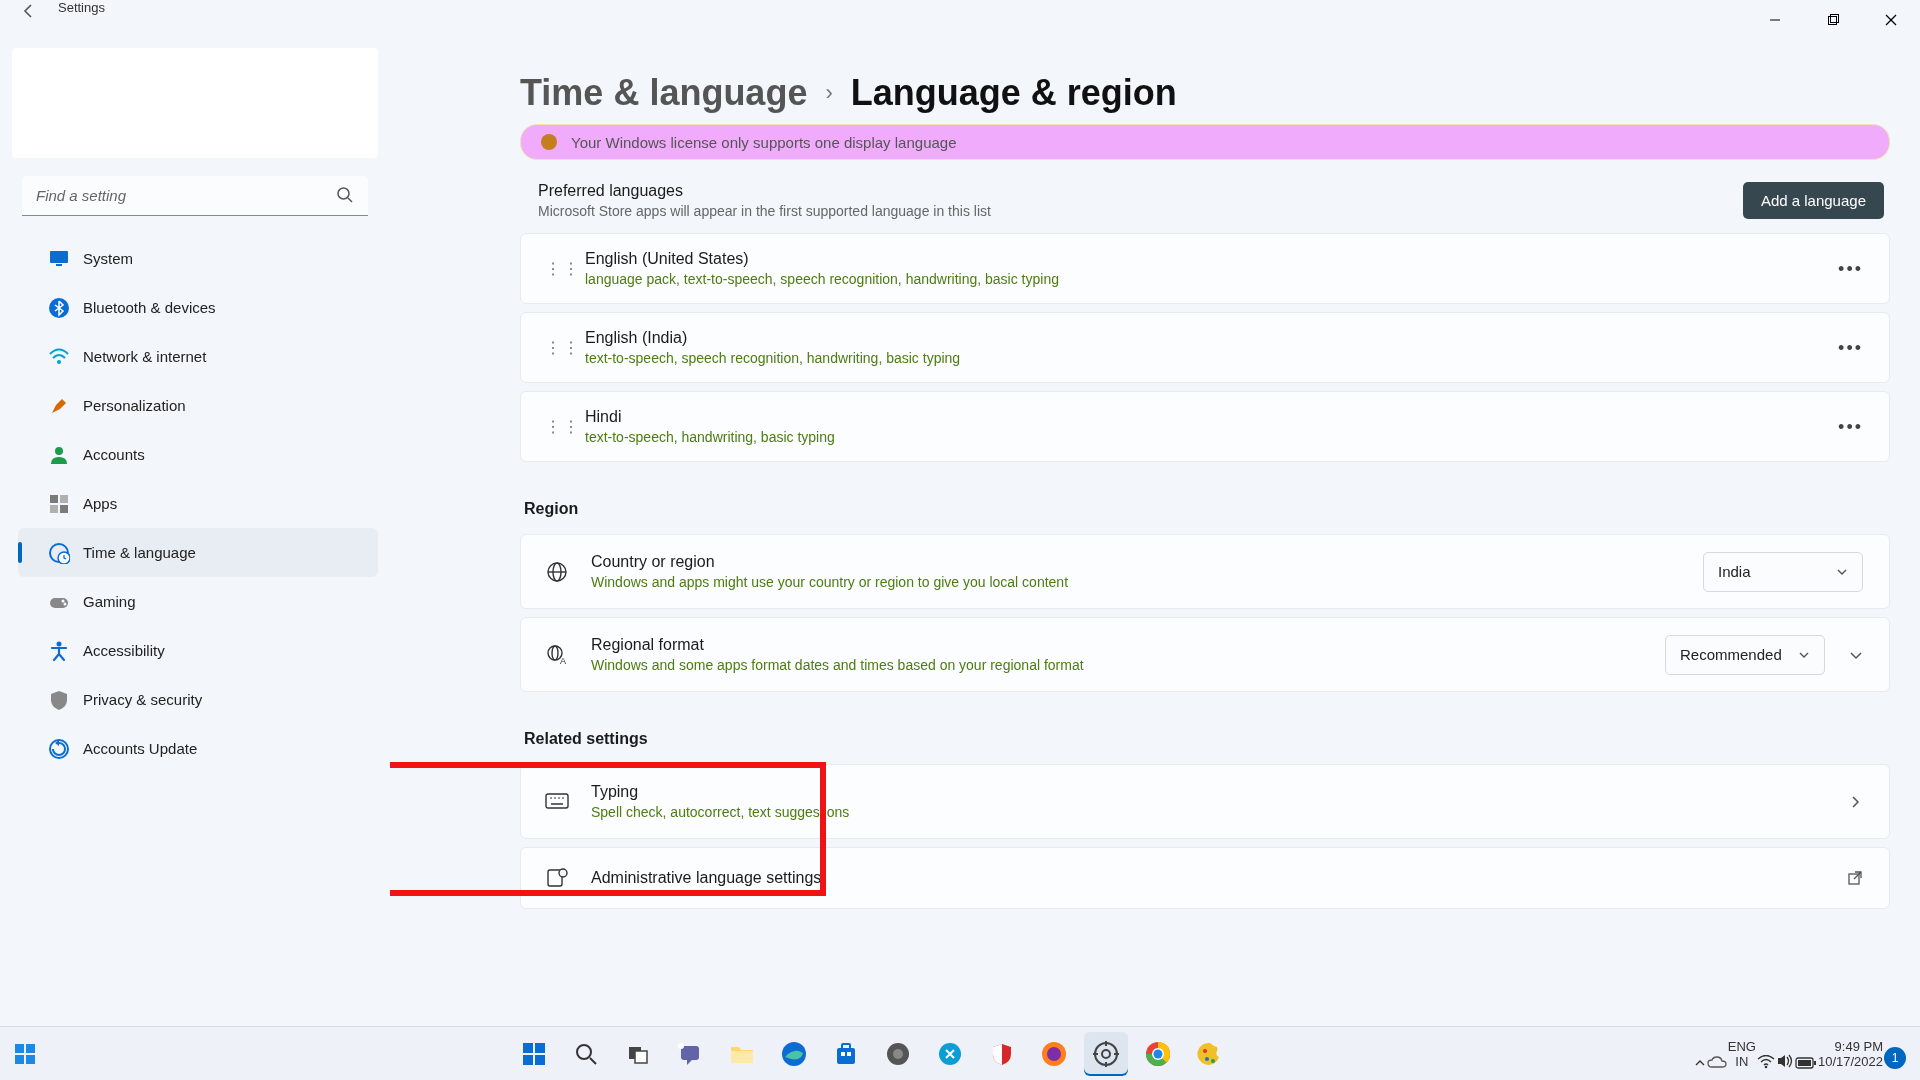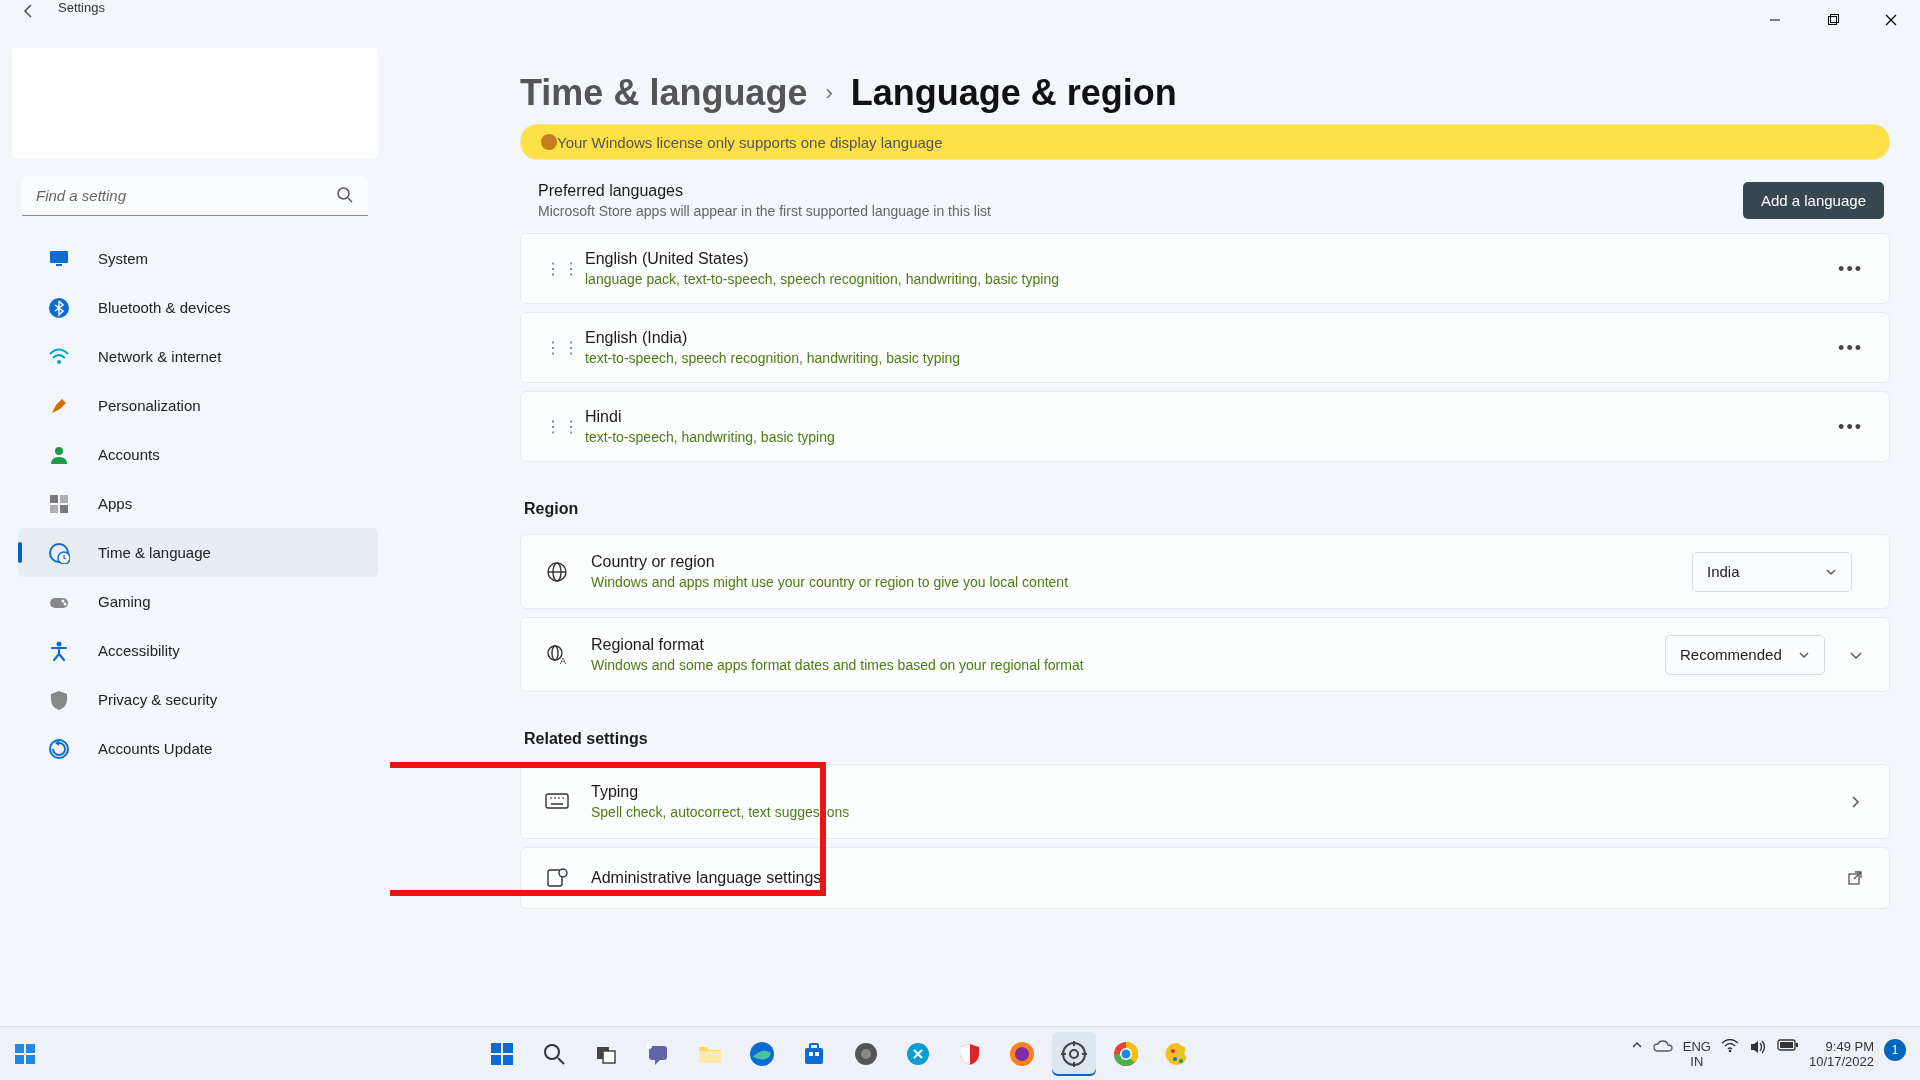--- a/index.html
+++ b/index.html
@@ -14,33 +14,33 @@
 
 
 .sidebar { position:absolute; left:0; top:48px; width:390px; bottom:54px; padding-top:0; }
 .user-card { margin:0 12px 18px 12px; height:110px; background:#fff; border-radius:4px; }
 .search-wrap { margin:0 22px 18px 22px; position:relative; }
 .search-input { width:100%; height:40px; border:none; border-bottom:1.5px solid #8a8a8a; border-radius:5px 5px 0 0; background:#fbfcfe; padding:0 40px 0 14px; font-size:15px; color:#c2410c;font-style:italic; }
 .search-input::placeholder { color:#666; }
 .search-icon { position:absolute; right:14px; top:10px; color:#555; }
 
 .nav { margin-top:8px; }
-.nav-item { height:49px; display:flex; align-items:center; padding-left:30px; gap:28px; font-size:15px; color:#222; border-radius:6px; margin:0 12px 0 18px; cursor:pointer; position:relative; }
+.nav-item { height:49px; display:flex; align-items:center; padding-left:30px; gap:13px; font-size:15px; color:#222; border-radius:6px; margin:0 12px 0 18px; cursor:pointer; position:relative; }
 .nav-item.active { background:#e8edf3; }
 .nav-item.active::before { content:""; position:absolute; left:0; top:14px; bottom:14px; width:3.5px; background:#0067c0; border-radius:3px; }
 .nav-ico { width:22px; height:22px; display:flex; align-items:center; justify-content:center; }
 
 
 .content { position:absolute; left:390px; right:0; top:48px; bottom:54px; padding:24px 30px 0 130px; overflow:hidden; }
 .breadcrumb { display:flex; align-items:center; gap:18px; margin-bottom:22px; }
 .crumb-parent { font-size:36px; font-weight:600; color:#555; cursor:pointer; }
 .crumb-sep { font-size:22px; color:#777; }
 .crumb-curr { font-size:36px; font-weight:600; color:#111; }
 
-.banner { background:#fde047; border:1px solid #f0e4b0; border-radius:17px; height:36px; display:flex; align-items:center; padding:0 20px; color:#555; font-size:15px; margin-bottom:20px; overflow:hidden; margin-top:-12px; }
+.banner { background:#f0abfc; border:1px solid #f0e4b0; border-radius:17px; height:36px; display:flex; align-items:center; padding:0 20px; gap:14px; color:#555; font-size:15px; margin-bottom:20px; overflow:hidden; margin-top:-12px; }
 .banner-dot { width:16px; height:16px; border-radius:50%; background:#c57e1d; flex:0 0 auto; }
 
 .section-head { display:flex; justify-content:space-between; padding:2px 6px 14px 18px; }
 .section-title { font-size:16px; color:#1b1b1b; font-weight:400; }
 .section-sub { font-size:14px; color:#666; margin-top:3px; }
 .add-btn { background:#37474f; color:#fff; padding:10px 18px; border-radius:5px; font-size:15px; cursor:pointer; border:none; }
 
 .card { background:#fcfdfe; border:1px solid #e7eaef; border-radius:6px; margin-bottom:8px; display:flex; align-items:center; padding:16px 24px; gap:22px; position:relative; }
 .drag { color:#777; font-size:16px; letter-spacing:2px; cursor:grab; width:18px; text-align:center; }
 .lang-title { font-size:16px; color:#1b1b1b; }
@@ -58,21 +58,21 @@
 .open-ext { position:absolute; right:26px; top:50%; transform:translateY(-50%); color:#555; }
 
 .highlight-box { border:6px solid #ef1414; position:absolute; pointer-events:none; }
 
 
 .taskbar { position:absolute; left:0; right:0; bottom:0; height:54px; background:#eef2f8; border-top:1px solid #d7dde6; display:flex; align-items:center; }
 .tb-left { width:50px; display:flex; justify-content:center; }
 .tb-center { flex:1; display:flex; justify-content:center; gap:8px; }
 .tb-ico { width:44px; height:44px; border-radius:6px; display:flex; align-items:center; justify-content:center; cursor:pointer; font-size:20px; }
 .tb-ico.active { background:#dde5ef; box-shadow:inset 0 -2px 0 #0067c0; }
-.tb-right { display:flex; align-items:flex-start; gap:10px; padding-right:14px; color:#333; font-size:13px; }
+.tb-right { display:flex; align-items:flex-end; gap:1px; padding-right:14px; color:#333; font-size:13px; }
 .tb-lang { text-align:center; line-height:15px; }
 .tb-time { text-align:right; line-height:15px; }
 .tb-notif { width:22px; height:22px; border-radius:50%; background:#0067c0; color:#fff; display:flex; align-items:center; justify-content:center; font-size:12px; }
 
 svg { display:block; }
 </style>
 </head>
 <body>
 
 <div class="titlebar">
@@ -276,21 +276,21 @@
         <svg width="22" height="22" viewBox="0 0 22 22">
           <circle cx="11" cy="11" r="9" stroke="#333" stroke-width="1.4" fill="none"></circle>
           <ellipse cx="11" cy="11" rx="4" ry="9" stroke="#333" stroke-width="1.4" fill="none"></ellipse>
           <line x1="2" y1="11" x2="20" y2="11" stroke="#333" stroke-width="1.4"></line>
         </svg>
       </span>
     <div>
       <div class="lang-title">Country or region</div>
       <div class="lang-sub">Windows and apps might use your country or region to give you local content</div>
     </div>
-    <div class="dropdown" style="right:37px;gap:28px;">
+    <div class="dropdown" style="right:26px;gap:28px;">
       <span>India</span>
       <svg width="12" height="12" viewBox="0 0 12 12">
           <path d="M2 4 L6 8 L10 4" stroke="#555" stroke-width="1.4" fill="none"></path>
         </svg>
     </div>
   </div>
 
   <div class="setting-row">
     <span class="setting-ico">
         <svg width="22" height="22" viewBox="0 0 22 22">

